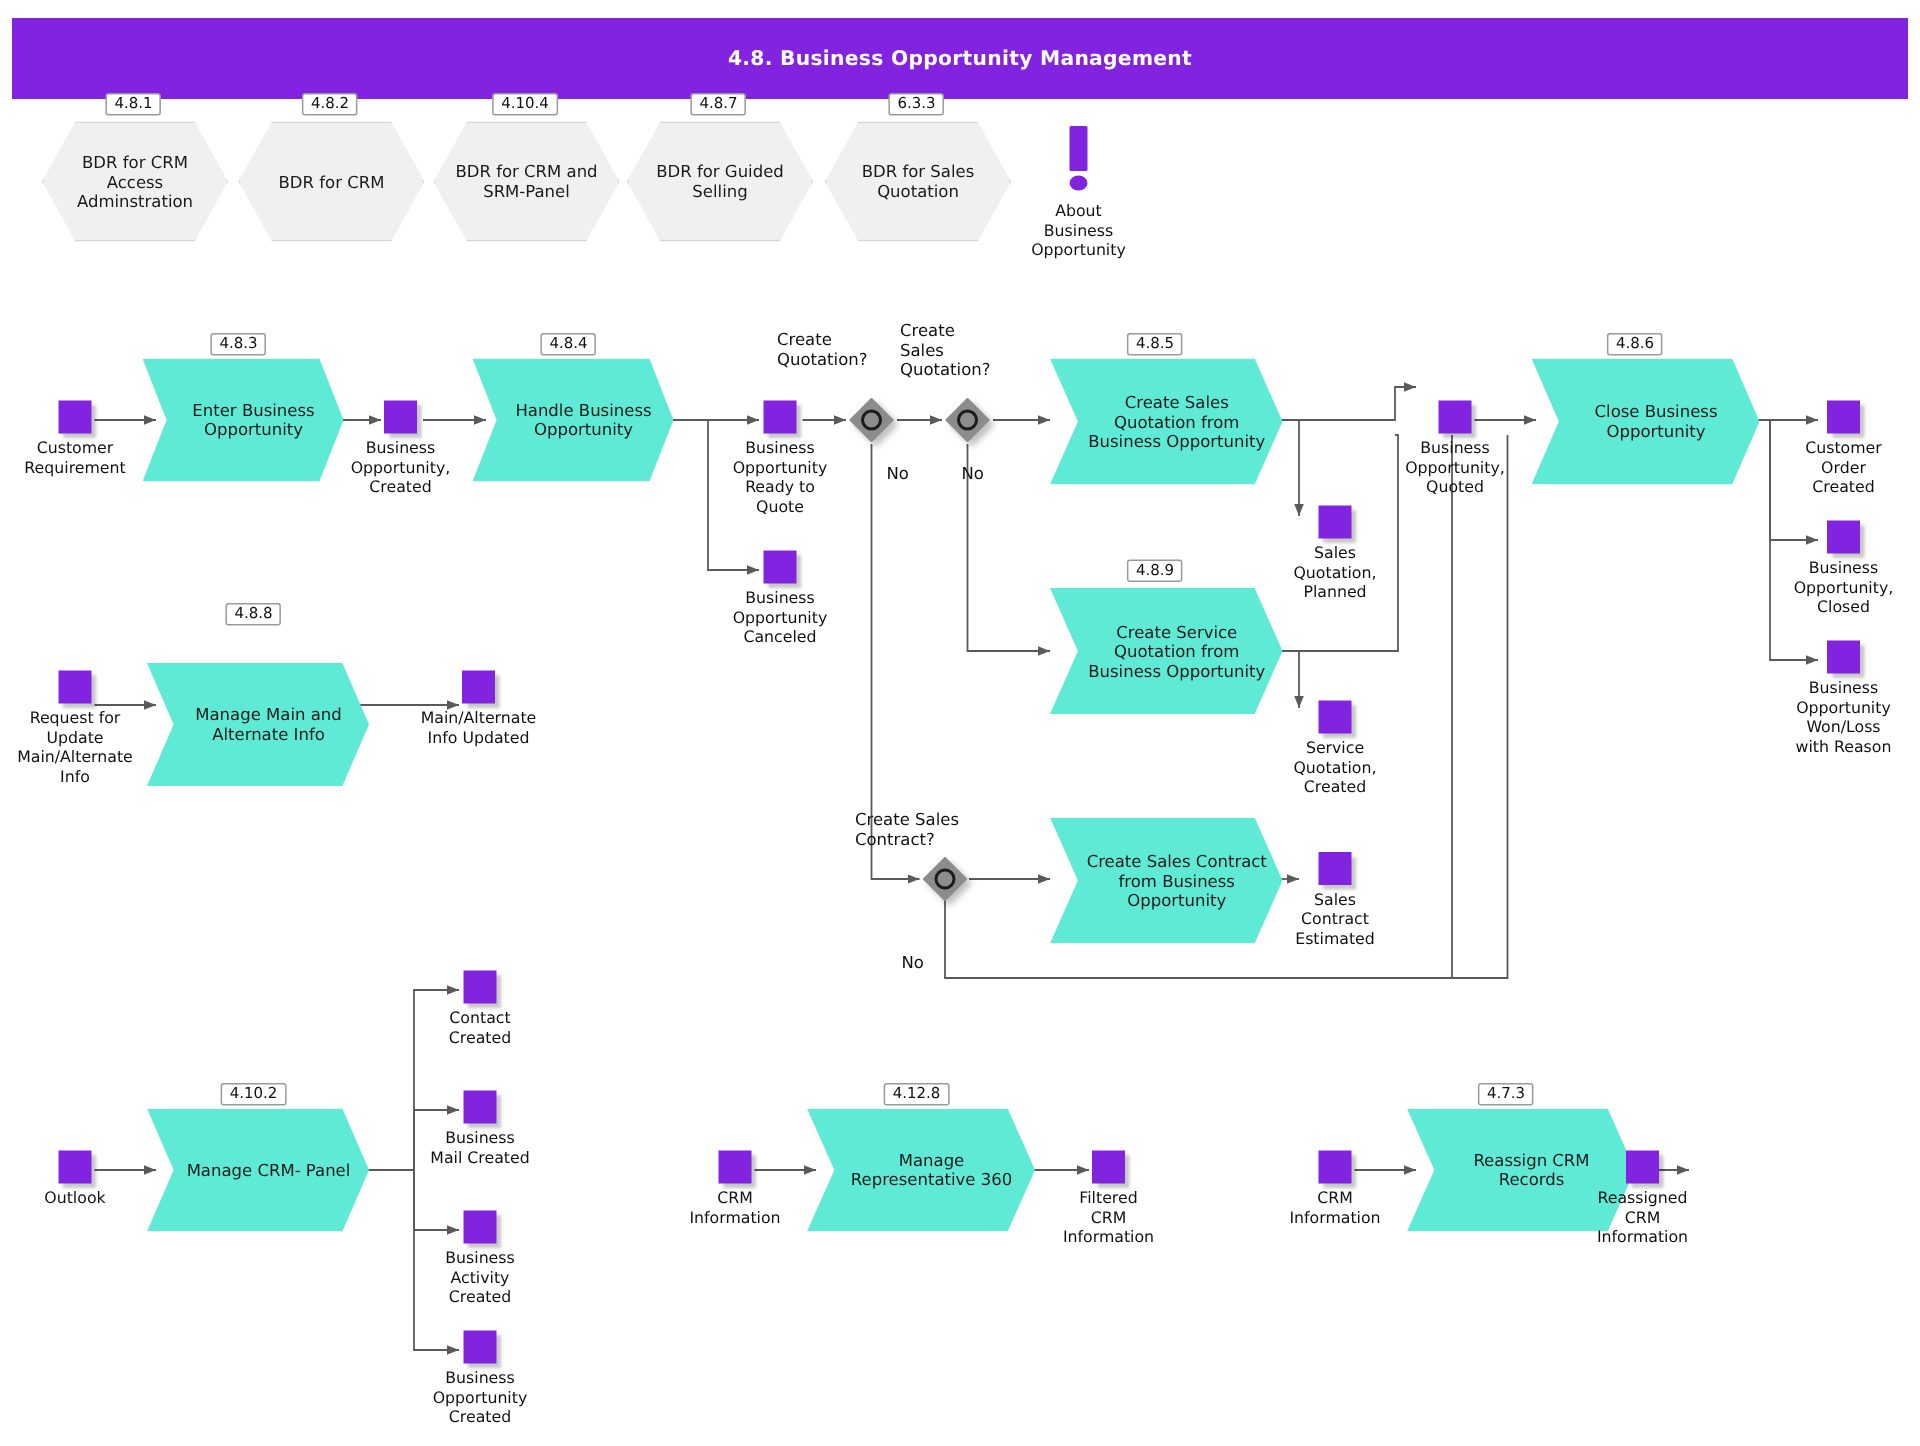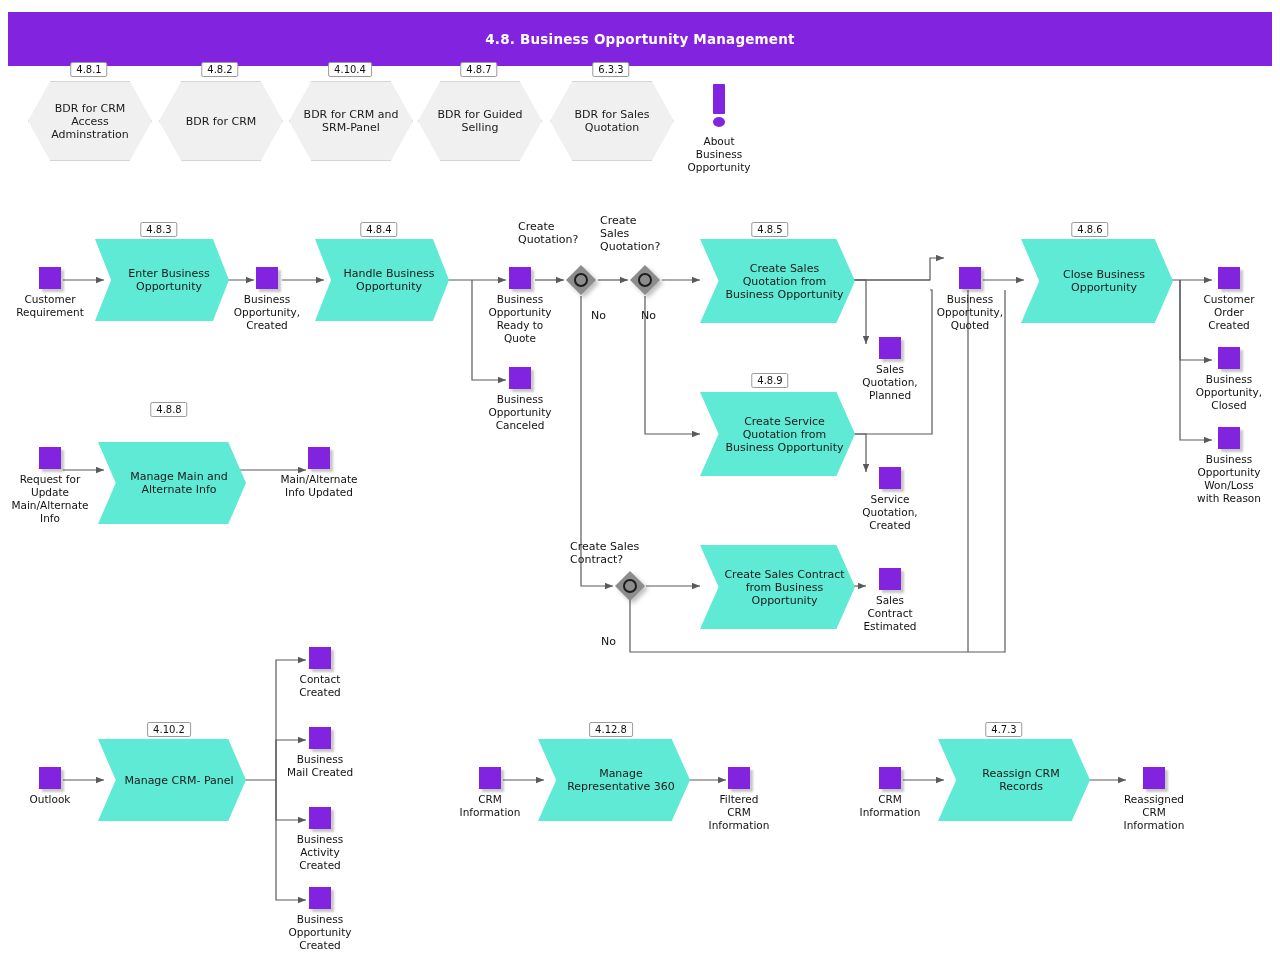--- a/index.html
+++ b/index.html
@@ -401,20 +401,20 @@
     <div class="cap">CRM
 Information</div>
   </div>
 
   <div class="tag" style="left:1004px;top:722px;">4.7.3</div>
   <div class="chev" style="left:938px;top:739px;width:152px;height:82px;">
     <div class="t">Reassign CRM
 Records</div>
   </div>
 
-  <div class="dobj" style="left:1154px;top:767px;">
+  <div class="dobj" style="left:1095px;top:767px;">
     <div class="sq"></div>
     <div class="cap">Reassigned
 CRM
 Information</div>
   </div>
 
 </div>
 
 </body></html>

